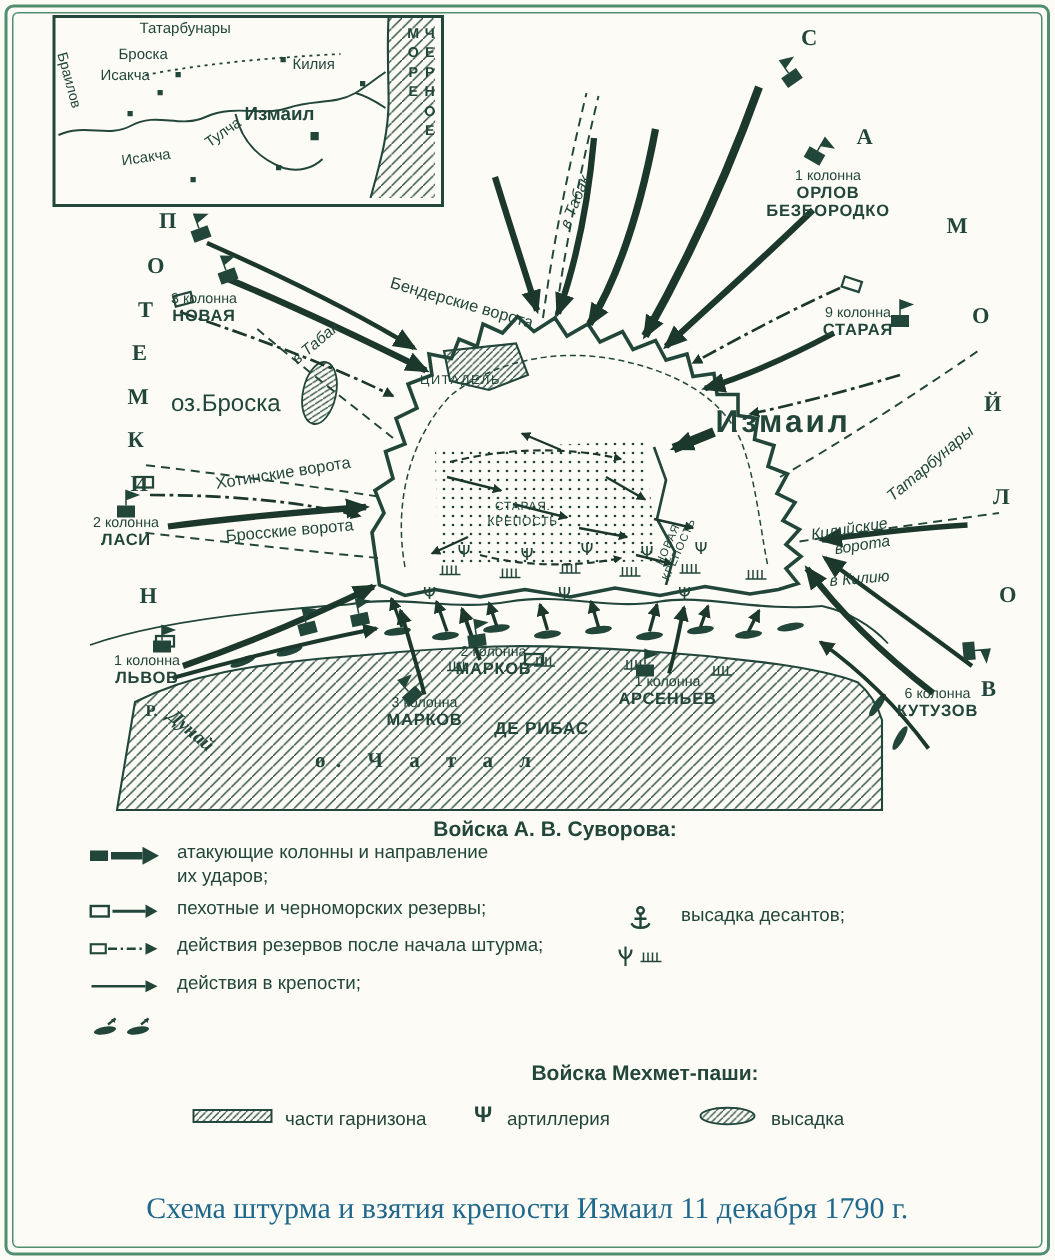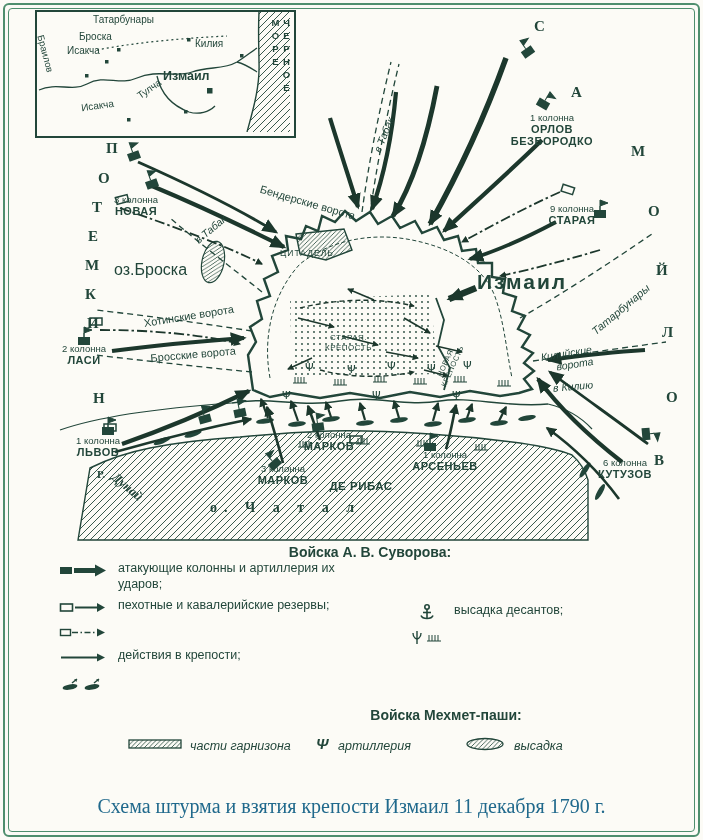--- a/index.html
+++ b/index.html
@@ -28,21 +28,21 @@
   .inset .lbl{font-size:10px;}
   .sea-label{position:absolute;writing-mode:vertical-rl;text-orientation:upright;
              font-size:9.5px;font-weight:bold;letter-spacing:2px;color:var(--ink);}
   .city{font-size:21px;font-weight:bold;letter-spacing:2px;}
   .legend-title{position:absolute;font-weight:bold;font-size:14px;text-align:center;color:var(--ink);}
   .lrow{position:absolute;display:flex;align-items:flex-start;gap:10px;color:var(--ink);
         font-size:12.5px;line-height:1.3;}
   .lrow .ic{width:50px;flex:none;display:flex;justify-content:center;padding-top:1px;}
   .lrow .txt{white-space:nowrap;}
   .lrow .txt.wrap{white-space:normal;max-width:218px;}
-  .mitem{position:absolute;font-size:12.5px;color:var(--ink);font-style:italic;}
+  .mitem{position:absolute;font-size:12.5px;color:var(--ink);}
   .caption{position:absolute;left:0;right:0;top:795px;text-align:center;
            font-family:"Liberation Serif",serif;font-size:20px;color:var(--caption);}
 </style>
 </head>
 <body>
 
 <svg class="map-art" width="703" height="545" viewBox="0 0 703 545">
   <defs>
     <marker id="ah" markerWidth="4" markerHeight="4" viewBox="0 0 4 4" refX="3.4" refY="2" orient="auto">
       <path d="M0,0 L4,2 L0,4 Z" fill="#1c372c"></path>
@@ -342,40 +342,41 @@
 <div class="legend-title" style="left:250px;top:544px;width:240px">Войска А. В. Суворова:</div>
 
 <div class="lrow" style="left:58px;top:560px">
   <span class="ic">
     <svg width="48" height="18">
         <rect x="1" y="6" width="12" height="7" fill="#22463a"></rect>
       <path d="M15,9.5 H36" stroke="#22463a" stroke-width="5"></path>
       <path d="M36,3.5 L47,9.5 L36,15.5 Z" fill="#22463a"></path>
       </svg>
   </span>
-  <span class="txt wrap">атакующие колонны и артиллерия их ударов;</span>
+  <span class="txt wrap">атакующие колонны и направление их ударов;</span>
 </div>
 <div class="lrow" style="left:58px;top:597px">
   <span class="ic">
     <svg width="48" height="18">
         <rect x="1.5" y="6" width="12" height="7" fill="none" stroke="#22463a" stroke-width="1.6"></rect>
       <path d="M16,9.5 H38" stroke="#22463a" stroke-width="2"></path>
       <path d="M38,5 L46,9.5 L38,14 Z" fill="#22463a"></path>
       </svg>
   </span>
-  <span class="txt">пехотные и кавалерийские резервы;</span>
+  <span class="txt">пехотные и черноморских резервы;</span>
 </div>
 <div class="lrow" style="left:58px;top:622px">
   <span class="ic">
     <svg width="48" height="18">
         <rect x="1.5" y="6.5" width="10" height="6" fill="none" stroke="#22463a" stroke-width="1.4"></rect>
       <path d="M13,9.5 H38" stroke="#22463a" stroke-width="1.6" stroke-dasharray="6 2.5 1.5 2.5"></path>
       <path d="M38,5.5 L46,9.5 L38,13.5 Z" fill="#22463a"></path>
       </svg>
   </span>
+  <span class="txt">действия резервов после начала штурма;</span>
 </div>
 <div class="lrow" style="left:58px;top:647px">
   <span class="ic">
     <svg width="48" height="18">
         <path d="M2,9.5 H38" stroke="#22463a" stroke-width="1.8"></path>
       <path d="M38,5.5 L46,9.5 L38,13.5 Z" fill="#22463a"></path>
       </svg>
   </span>
   <span class="txt">действия в крепости;</span>
 </div>
@@ -407,21 +408,21 @@
   <span class="ic" style="width:34px">
     <svg width="36" height="20" stroke="#22463a" fill="none" stroke-width="1.4">
       <path d="M7,3 V16"></path>
         <path d="M3,5 C3,10 7,11 7,11"></path>
         <path d="M11,5 C11,10 7,11 7,11"></path>
       <use href="#ticks" x="17" y="7"></use>
     </svg>
   </span>
 </div>
 
-<div class="legend-title" style="left:326px;top:707px;width:240px">Войска Мехмет-паши:</div>
+<div class="legend-title" style="left:310px;top:707px;width:240px">Войска Мехмет-паши:</div>
 
 <span class="mitem" style="left:128px;top:737px">
   <svg width="56" height="14">
       <rect x="1" y="3" width="52" height="8" fill="url(#hatch2)" stroke="#22463a" stroke-width="1.3"></rect>
     </svg>
 </span>
 <span class="mitem" style="left:190px;top:739px">части гарнизона</span>
 <span class="mitem b" style="left:316px;top:735px;font-size:15px">Ψ</span>
 <span class="mitem" style="left:338px;top:739px">артиллерия</span>
 <span class="mitem" style="left:464px;top:736px">

